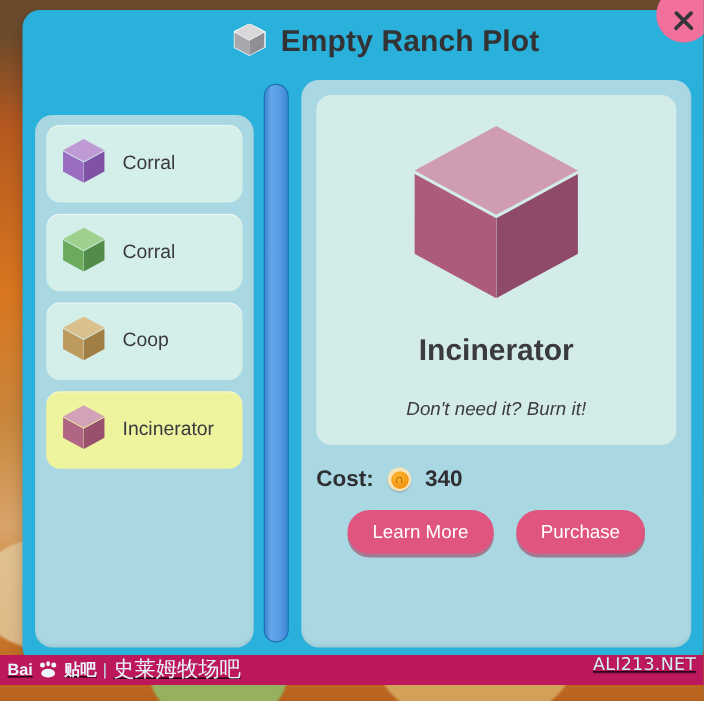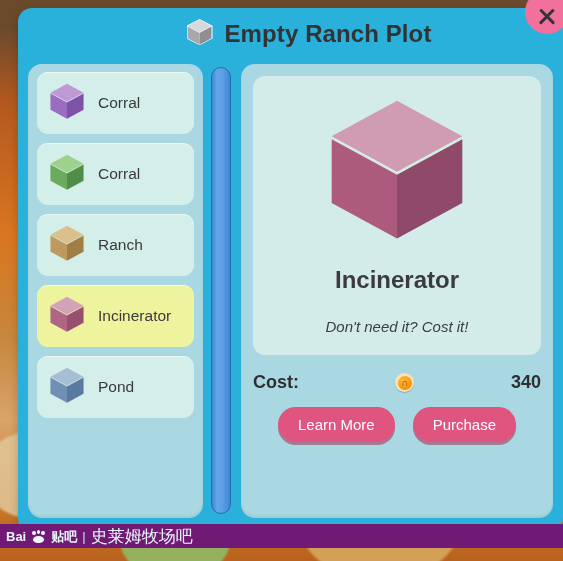--- a/index.html
+++ b/index.html
@@ -27,26 +27,27 @@
     filter: blur(1px);
     opacity: .85;
   }
 
   
   #watermark-bar {
     position: absolute;
     left: 0; right: 0;
     top: 524px;
     height: 24px;
-    background: #701a75;
+    background: #be185d;
     z-index: 40;
     display: flex;
-    align-items: flex-end;
+    align-items: flex-start;
     justify-content: space-between;
     padding: 0 6px;
+    text-decoration: underline;
   }
   #watermark-bar .left {
     display: flex;
     align-items: center;
     gap: 5px;
     color: #e8f6fc;
     font-size: 13px;
     font-weight: bold;
     white-space: nowrap;
   }
@@ -140,20 +141,21 @@
 
   #sidebar-panel {
     width: 175px;
     background: #a9d8e2;
     border-radius: 14px;
     padding: 8px 9px;
     display: flex;
     flex-direction: column;
     gap: 9px;
     box-shadow: inset 0 -2px 3px rgba(0,0,0,.07);
+    margin-top: 28px;
   }
   .sidebar-item {
     height: 62px;
     background: #d4efe9;
     border-radius: 11px;
     display: flex;
     align-items: center;
     padding: 0 12px;
     gap: 13px;
     cursor: pointer;
@@ -212,21 +214,21 @@
     margin-top: 24px;
     margin-bottom: 6px;
     font-size: 15px;
     font-style: italic;
     color: #3d3d40;
   }
   #cost-row {
     margin-top: 17px;
     display: flex;
     align-items: center;
-    justify-content: space-between;
+    justify-content: flex-start;
     gap: 11px;
     font-size: 18px;
     font-weight: bold;
     color: #2f2f32;
   }
   .coin {
     width: 19px; height: 19px;
     border-radius: 50%;
     background: #f6e4b8;
     display: inline-flex;
@@ -350,47 +352,36 @@
 
       <div class="sidebar-item">
         <span class="cube-wrap">
           <span class="cube" style="width:36px;height:36px;">
             <span class="outline"></span>
             <span class="f top" style="background:#d9c08d;"></span>
             <span class="f left" style="background:#bd9a5d;"></span>
             <span class="f right" style="background:#a07e44;"></span>
           </span>
         </span>
-        <span class="label">Ranch</span>
+        <span class="label">Coop</span>
       </div>
 
 
       <div class="sidebar-item selected">
         <span class="cube-wrap">
           <span class="cube" style="width:36px;height:36px;">
             <span class="outline"></span>
             <span class="f top" style="background:#d3a2b8;"></span>
             <span class="f left" style="background:#b06584;"></span>
             <span class="f right" style="background:#97506d;"></span>
           </span>
         </span>
         <span class="label">Incinerator</span>
       </div>
 
-      <div class="sidebar-item">
-        <span class="cube-wrap">
-          <span class="cube" style="width:36px;height:36px;">
-            <span class="outline"></span>
-            <span class="f top" style="background:#a7bdd4;"></span>
-            <span class="f left" style="background:#6e90b5;"></span>
-            <span class="f right" style="background:#587a9e;"></span>
-          </span>
-        </span>
-        <span class="label">Pond</span>
-      </div>
 
     </div>
 
     <div id="scrollbar-track">
       <div id="scrollbar-thumb"></div>
     </div>
 
     <div id="detail-panel">
 
       <div id="detail-card">
@@ -398,21 +389,21 @@
           <span class="cube-wrap">
             <span class="cube" style="width:142px;height:142px;">
               <span class="outline"></span>
               <span class="f top" style="background:#cf9cb2;"></span>
               <span class="f left" style="background:#ad5b7d;"></span>
               <span class="f right" style="background:#8e4a68;"></span>
             </span>
           </span>
         </div>
         <div id="detail-name">Incinerator</div>
-        <div id="detail-desc">Don't need it? Cost it!</div>
+        <div id="detail-desc">Don't need it? Burn it!</div>
       </div>
 
       <div id="cost-row">
         <span>Cost:</span>
         <span class="coin">
           <span class="inner">∩</span>
         </span>
         <span>340</span>
       </div>
 
@@ -435,13 +426,14 @@
     <span class="paw">
         <i></i>
         <i></i>
         <i></i>
         <i></i>
       </span>
     <span>贴吧</span>
     <span class="sep">|</span>
     <span class="tieba-sub">史莱姆牧场吧</span>
   </div>
+  <div class="right">ALI213.NET</div>
 </div>
 
 </body></html>

